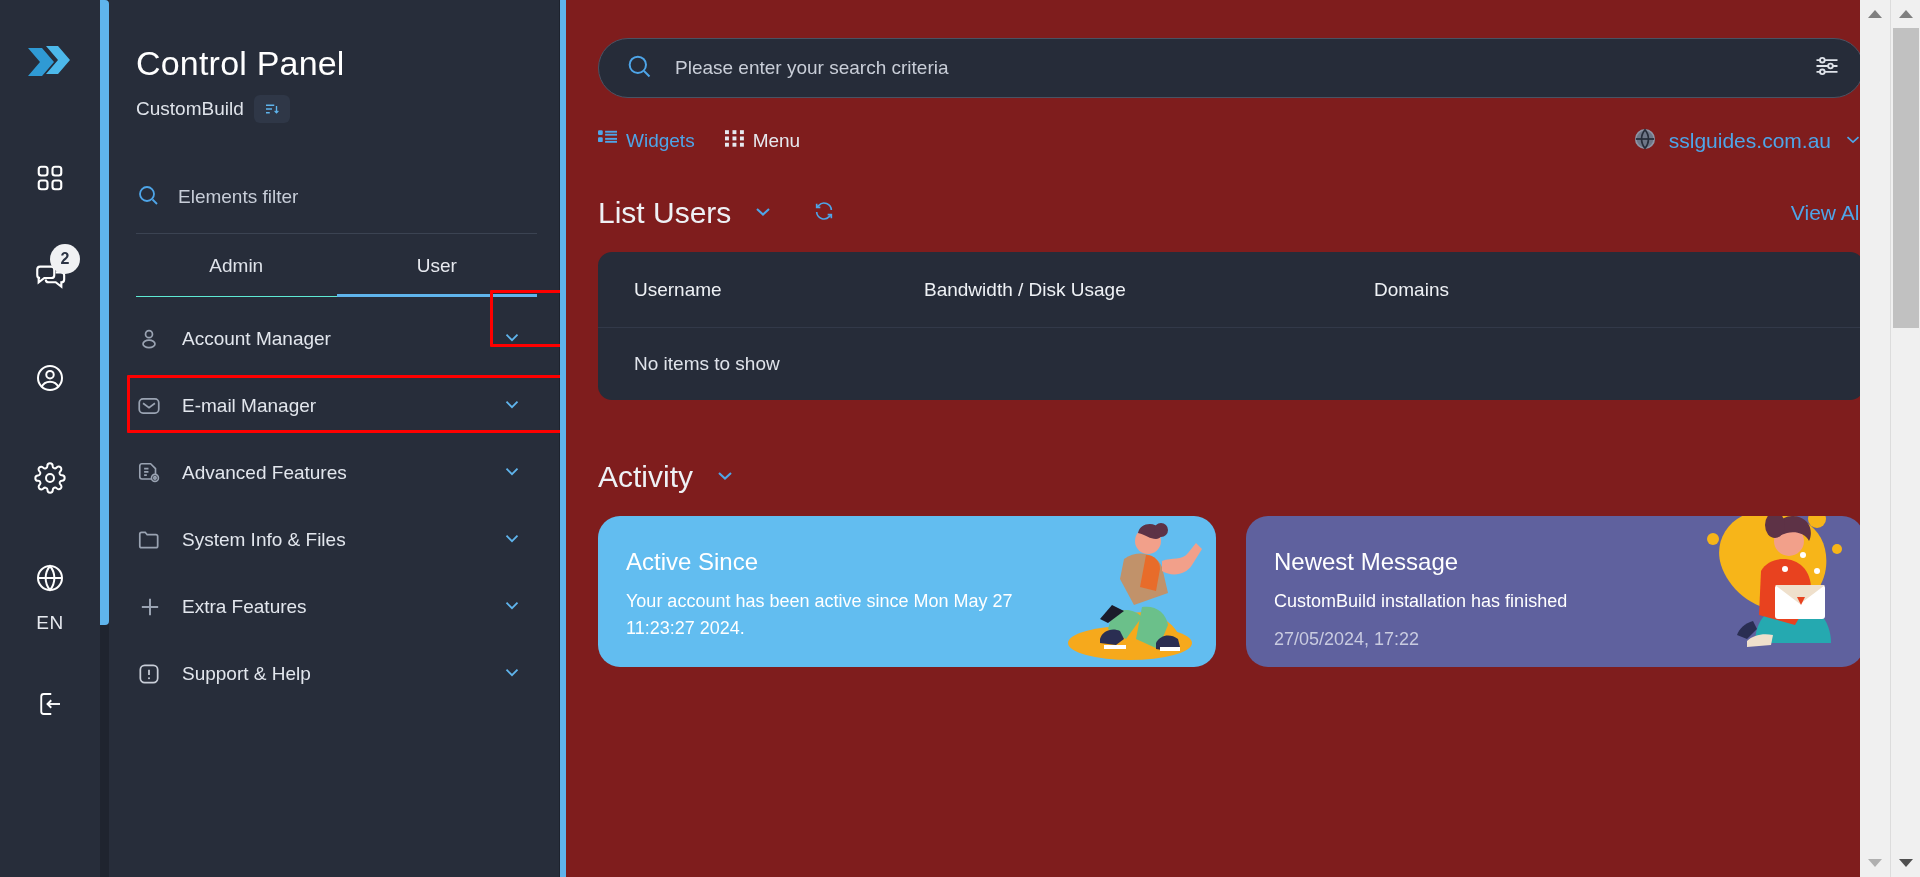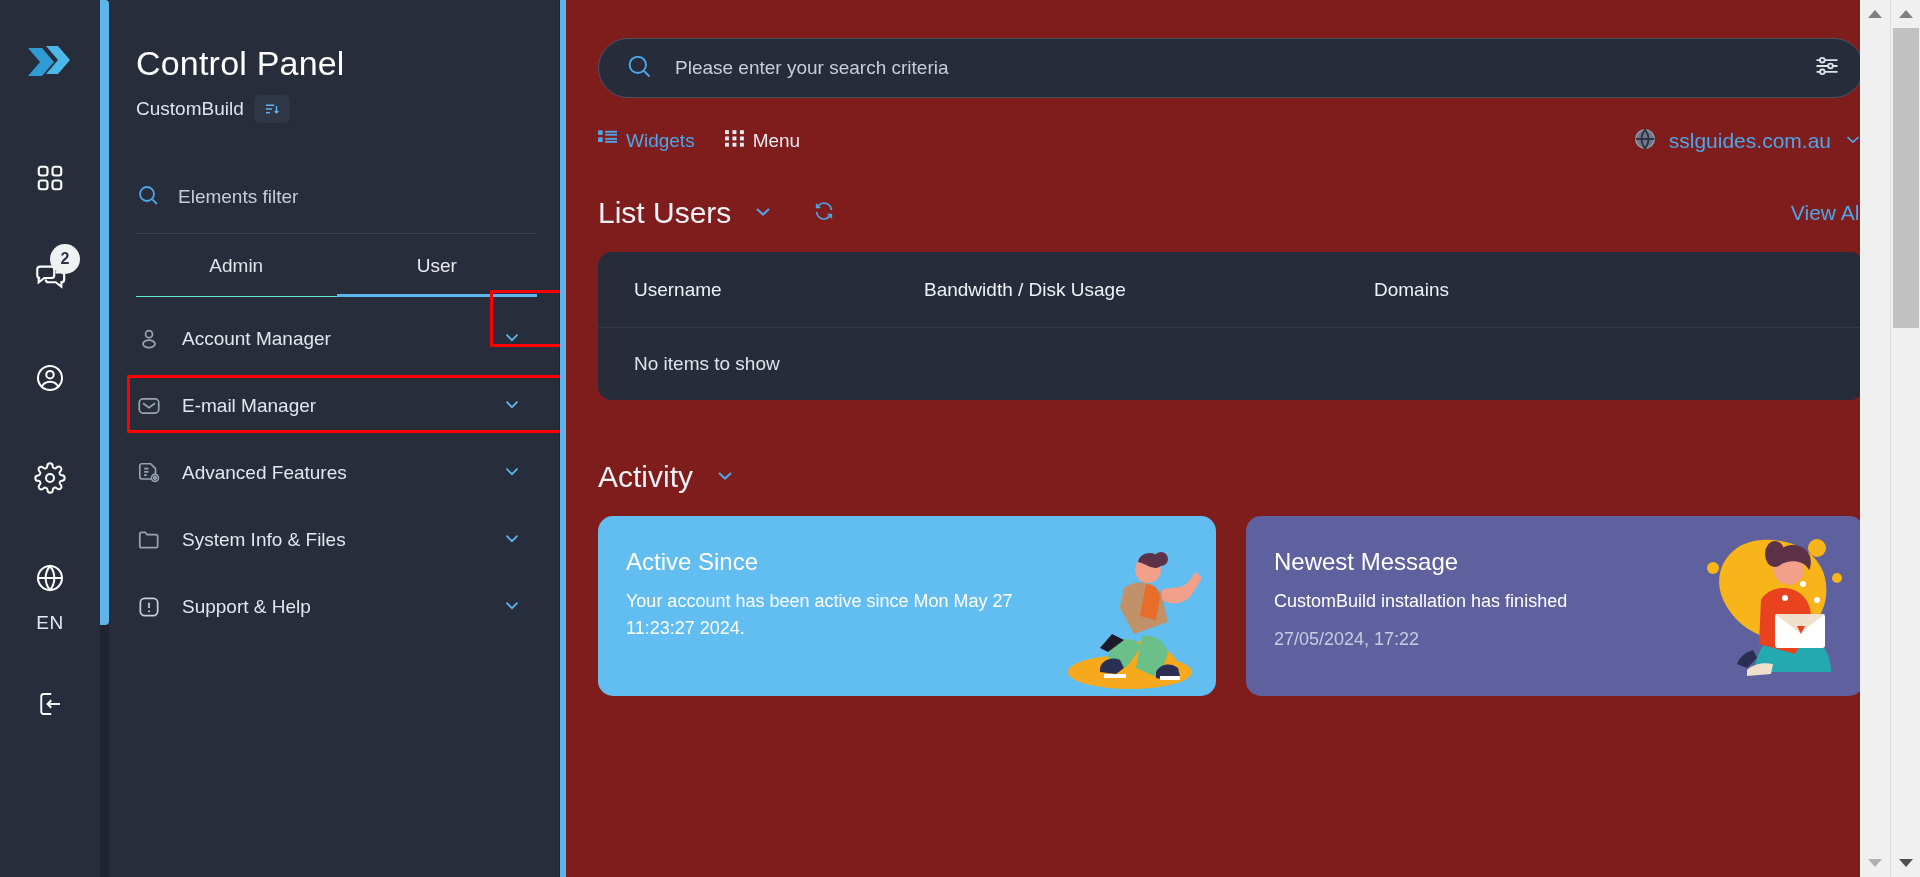--- a/index.html
+++ b/index.html
@@ -177,21 +177,21 @@
   .th { color: #eef1f5; font-size: 19px; font-weight: 400; }
   .th.c1 { width: 290px; }
   .th.c2 { width: 450px; }
   .th.c3 { flex: 1; }
   .tbody { height: 72px; display: flex; align-items: center; padding: 0 36px; }
   .td-empty { color: #dfe3ea; font-size: 19px; }
 
   .activity-head { margin-top: 60px; }
   .cards-row { display: flex; gap: 30px; margin-top: 22px; }
   .info-card {
-    flex: 1; height: 180px; border-radius: 15px;
+    flex: 1; height: 151px; border-radius: 22px;
     position: relative; overflow: hidden;
     padding: 32px 30px 0 28px;
   }
   .info-card.blue { background: #62bdf0; }
   .info-card.purple { background: #5f619e; }
   .ic-title { font-size: 24px; color: #ffffff; font-weight: 400; }
   .ic-text {
     font-size: 18px; color: #ffffff; margin-top: 12px;
     line-height: 1.5; max-width: 460px;
   }
@@ -380,20 +380,33 @@
             </svg>
           </span>
           <span class="mi-label">System Info &amp; Files</span>
           <span class="mi-chevron">
             <svg width="22" height="22" viewBox="0 0 24 24" fill="none" stroke="#5fb4ec" stroke-width="2">
               <path d="M6 9.5 12 15.5 18 9.5"></path>
               </svg>
           </span>
         </div>
 
+        <div class="menu-item">
+          <span class="mi-icon">
+            <svg width="28" height="28" viewBox="0 0 24 24" fill="none" stroke="#9aa3b2" stroke-width="1.7">
+              <path d="M12 5v14M5 12h14"></path>
+              </svg>
+          </span>
+          <span class="mi-label">Extra Features</span>
+          <span class="mi-chevron">
+            <svg width="22" height="22" viewBox="0 0 24 24" fill="none" stroke="#5fb4ec" stroke-width="2">
+              <path d="M6 9.5 12 15.5 18 9.5"></path>
+              </svg>
+          </span>
+        </div>
 
         <div class="menu-item">
           <span class="mi-icon">
             <svg width="26" height="26" viewBox="0 0 24 24" fill="none" stroke="#c9ced8" stroke-width="1.6">
               <rect x="4" y="4" width="16" height="16" rx="4"></rect>
               <path d="M12 8v5"></path>
                 <circle cx="12" cy="16" r=".9" fill="#c9ced8" stroke="none"></circle>
             </svg>
           </span>
           <span class="mi-label">Support &amp; Help</span>

